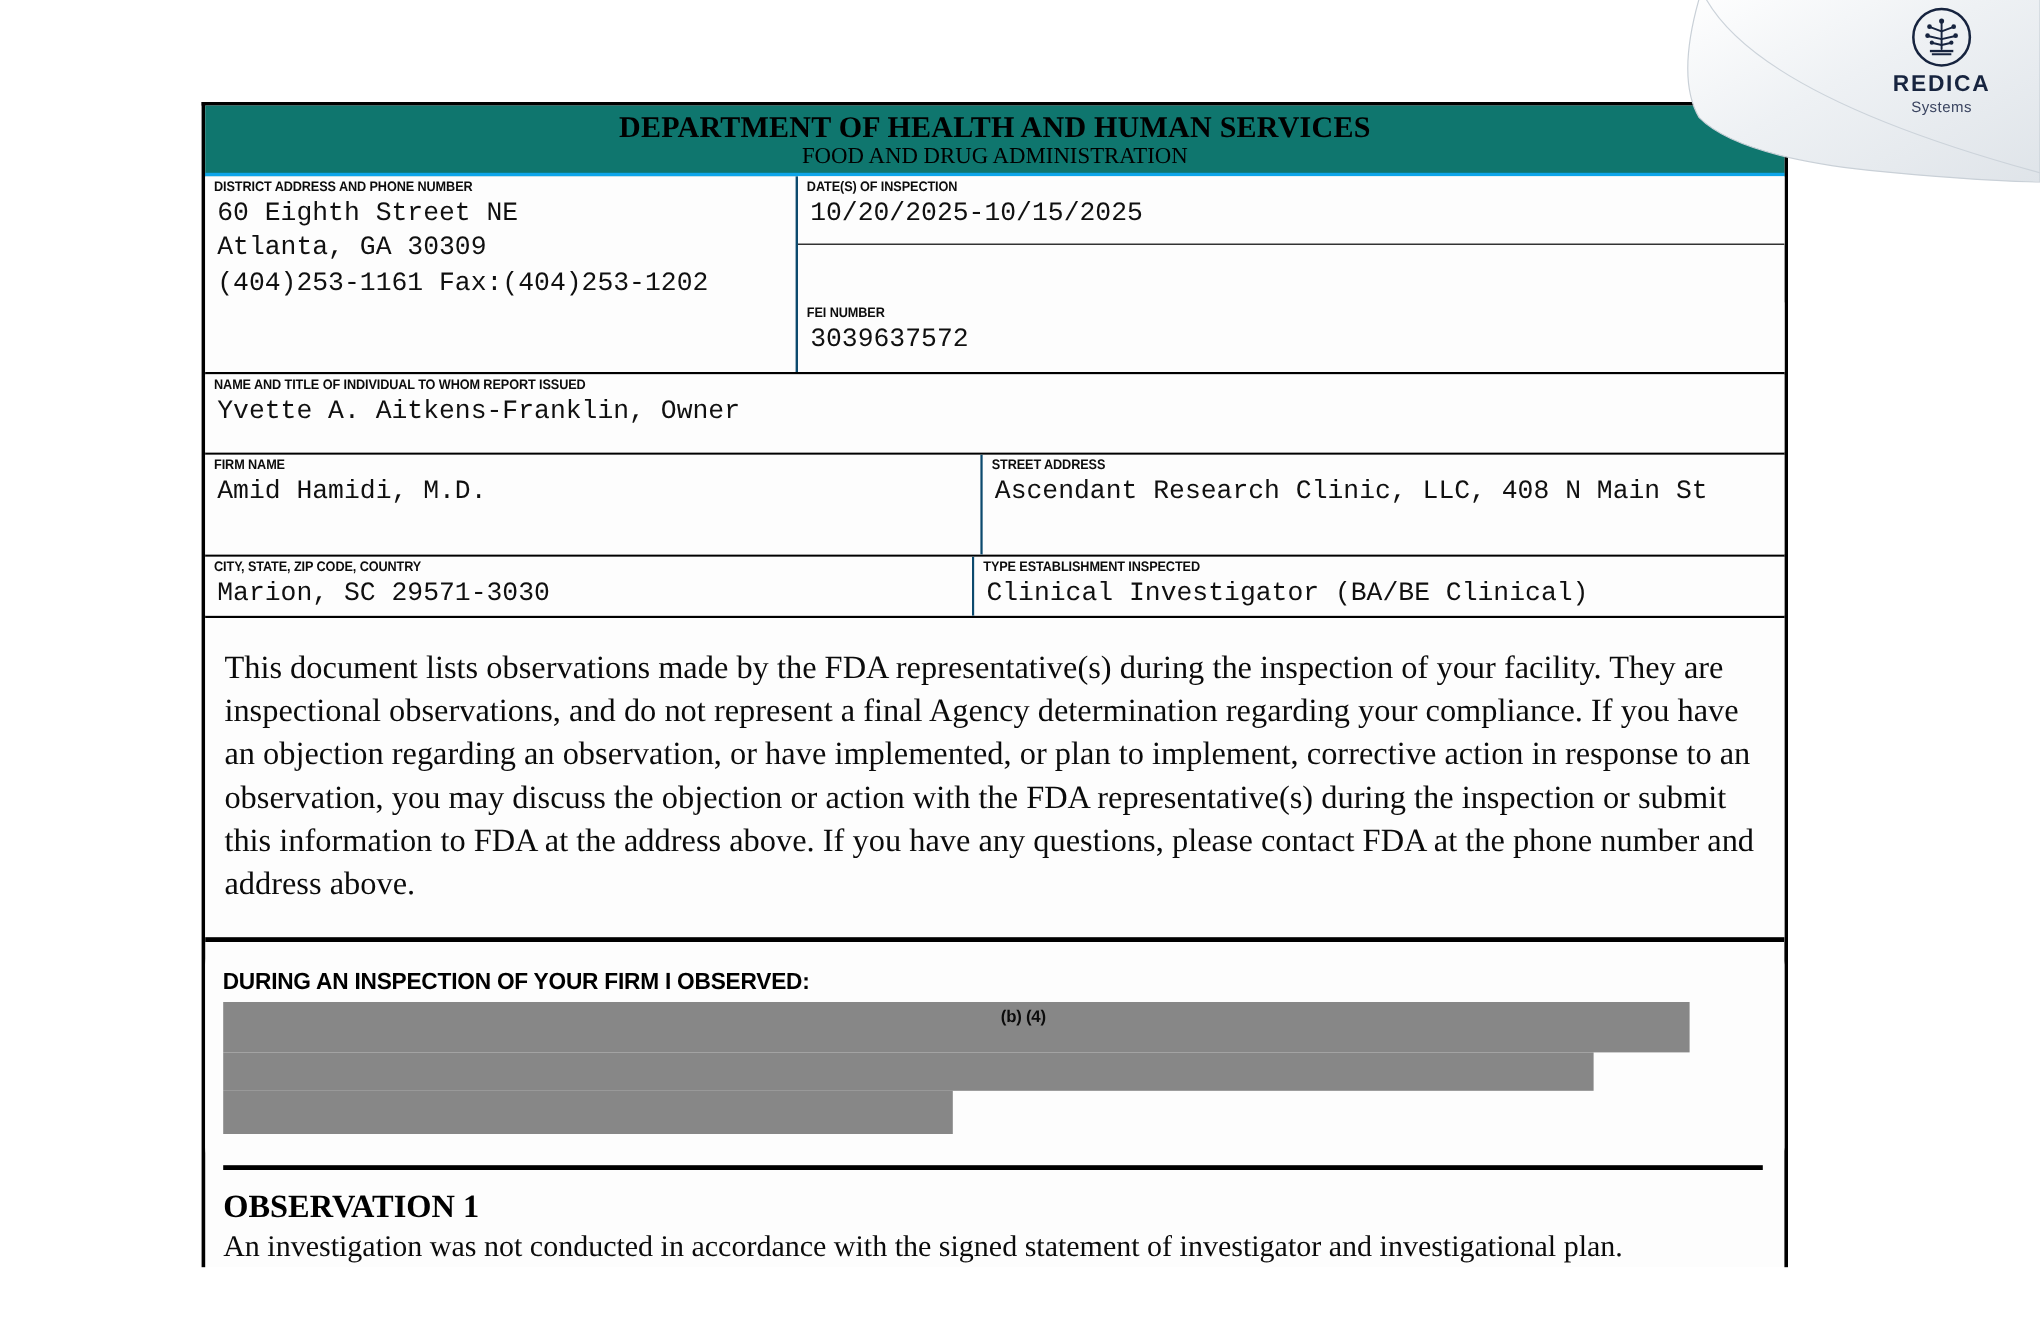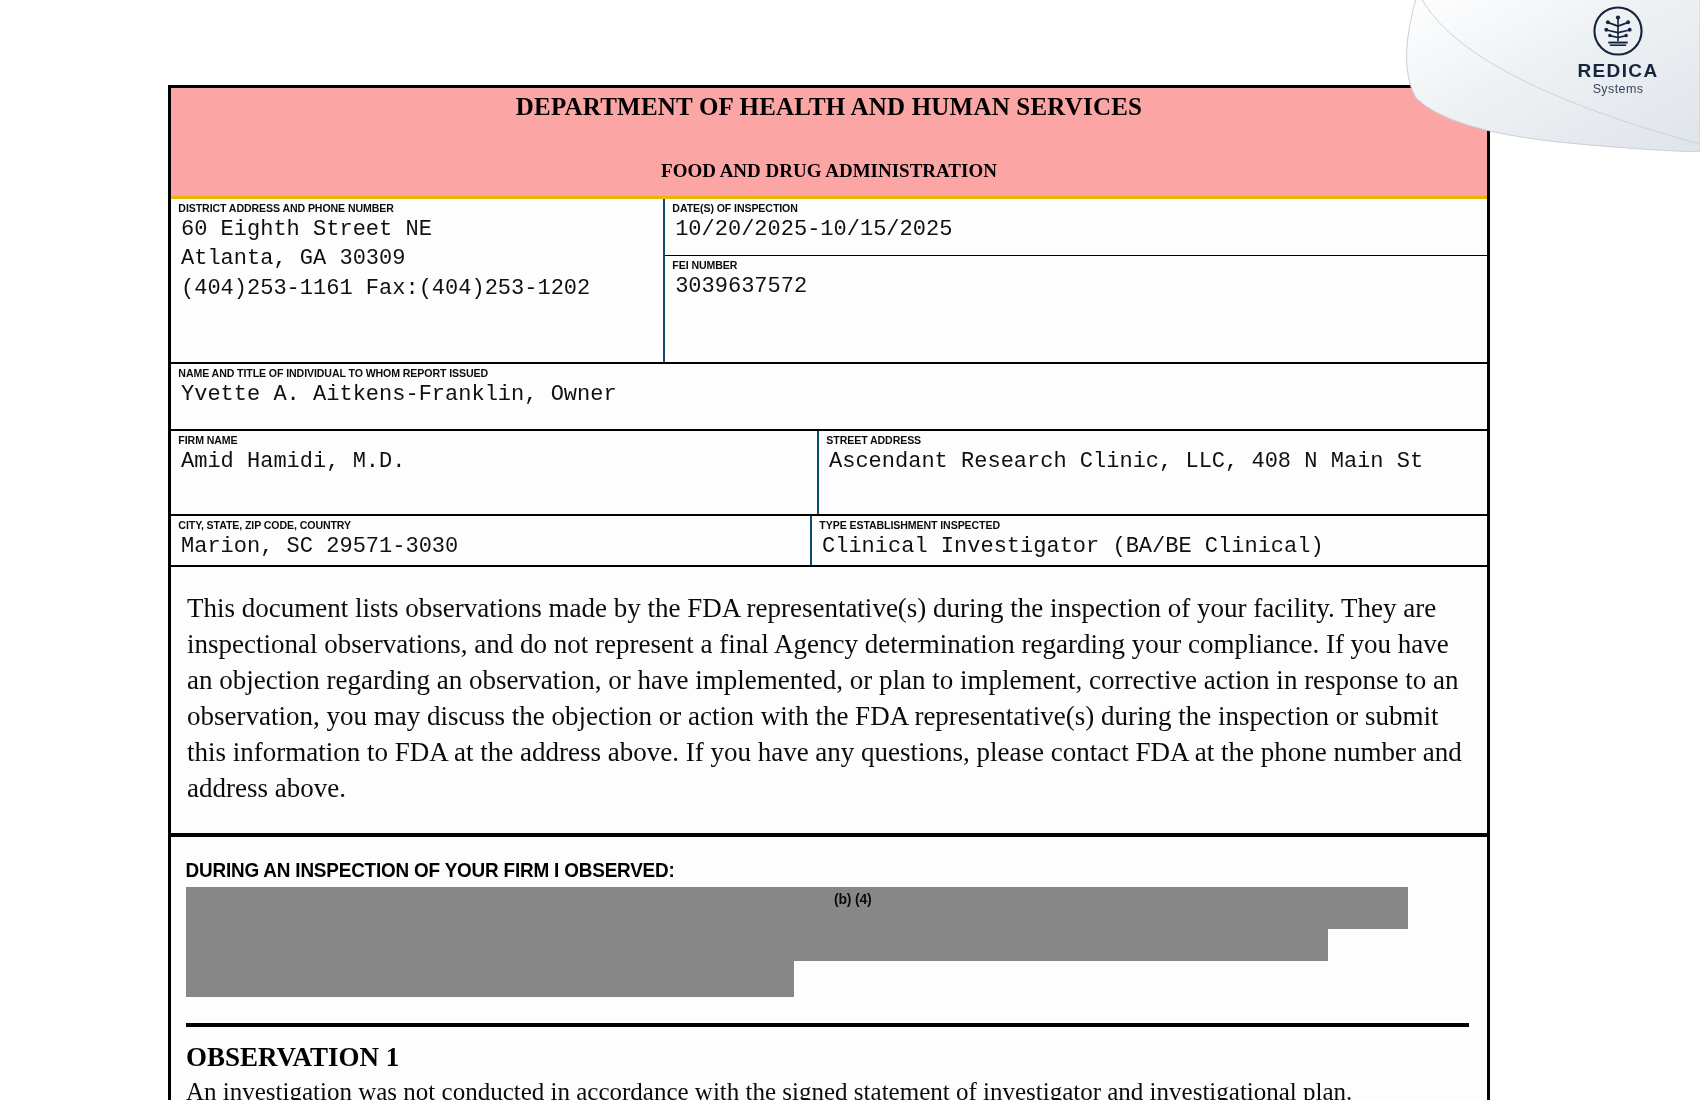--- a/index.html
+++ b/index.html
@@ -28,40 +28,39 @@
     top: 85px;
     width: 1322px;
     border: 3px solid #000;
     border-bottom: none;
     background: #fdfdfd;
   }
 
   
   .hdr {
     text-align: center;
-    padding: 6px 0 12px 0;
-    border-bottom: 3px solid #eab308;
-    background: #fca5a5;
+    padding: 6px 0 0 0;
+    border-bottom: 3px solid #0ea5e9;
+    background: #0f766e;
   }
   .hdr-line1 {
     font-family: "Liberation Serif", serif;
     font-weight: bold;
     font-size: 25px;
     letter-spacing: .2px;
     color: #000;
     line-height: 1.05;
   }
   .hdr-line2 {
     font-family: "Liberation Serif", serif;
-    font-weight: bold;
+    font-weight: normal;
     font-size: 19px;
     color: #000;
     line-height: 1.15;
     padding-bottom: 2px;
-    margin-top: 40px;
   }
 
   
   .row { display: flex; width: 100%; }
   .cell { position: relative; background: #fdfdfd; }
 
   .brd-r { border-right: 2px solid #0c4a6e; }
   .brd-b { border-bottom: 2px solid #000; }
   .brd-b-thin { border-bottom: 1.5px solid #000; }
 
@@ -81,21 +80,21 @@
     font-size: 22px;
     color: #101010;
     padding: 1px 0 3px 10px;
     line-height: 1.33;
     white-space: pre-wrap;
     word-break: break-word;
   }
 
   
   .addr-cell { width: 790px; min-height: 163px; }
-  .right-col { width: 100%; display: flex; flex-direction: column; }
+  .right-col { width: 100%; display: flex; flex-direction: column; gap: 48px; }
   .dates-cell { height: 57px; }
   .fei-cell { flex: 1; }
 
   
   .issued-cell { width: 100%; height: 65px; }
 
   
   .firm-cell { width: 648px; }
   .street-cell { flex: 1; }
   .fs-row-h { min-height: 85px; }

